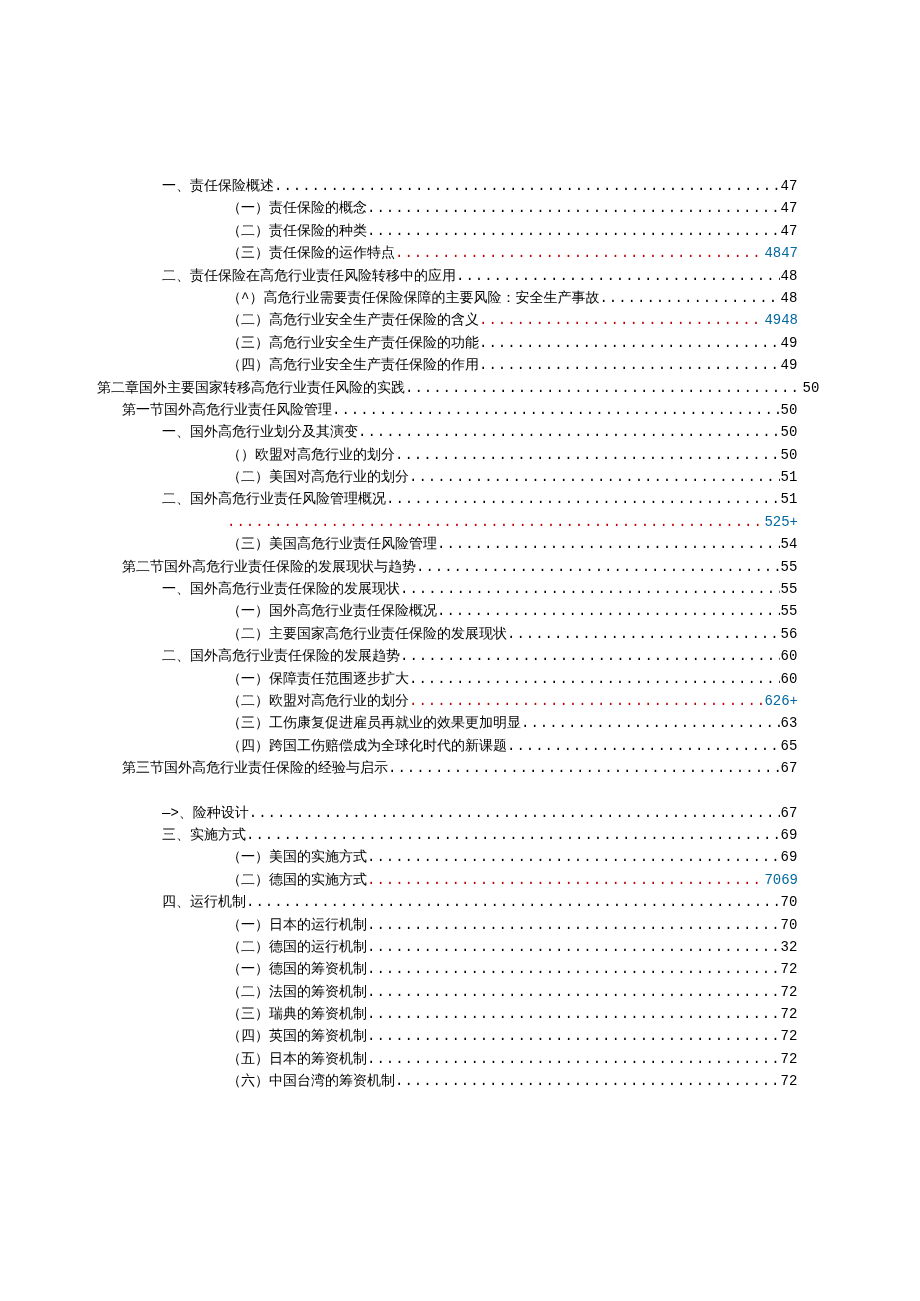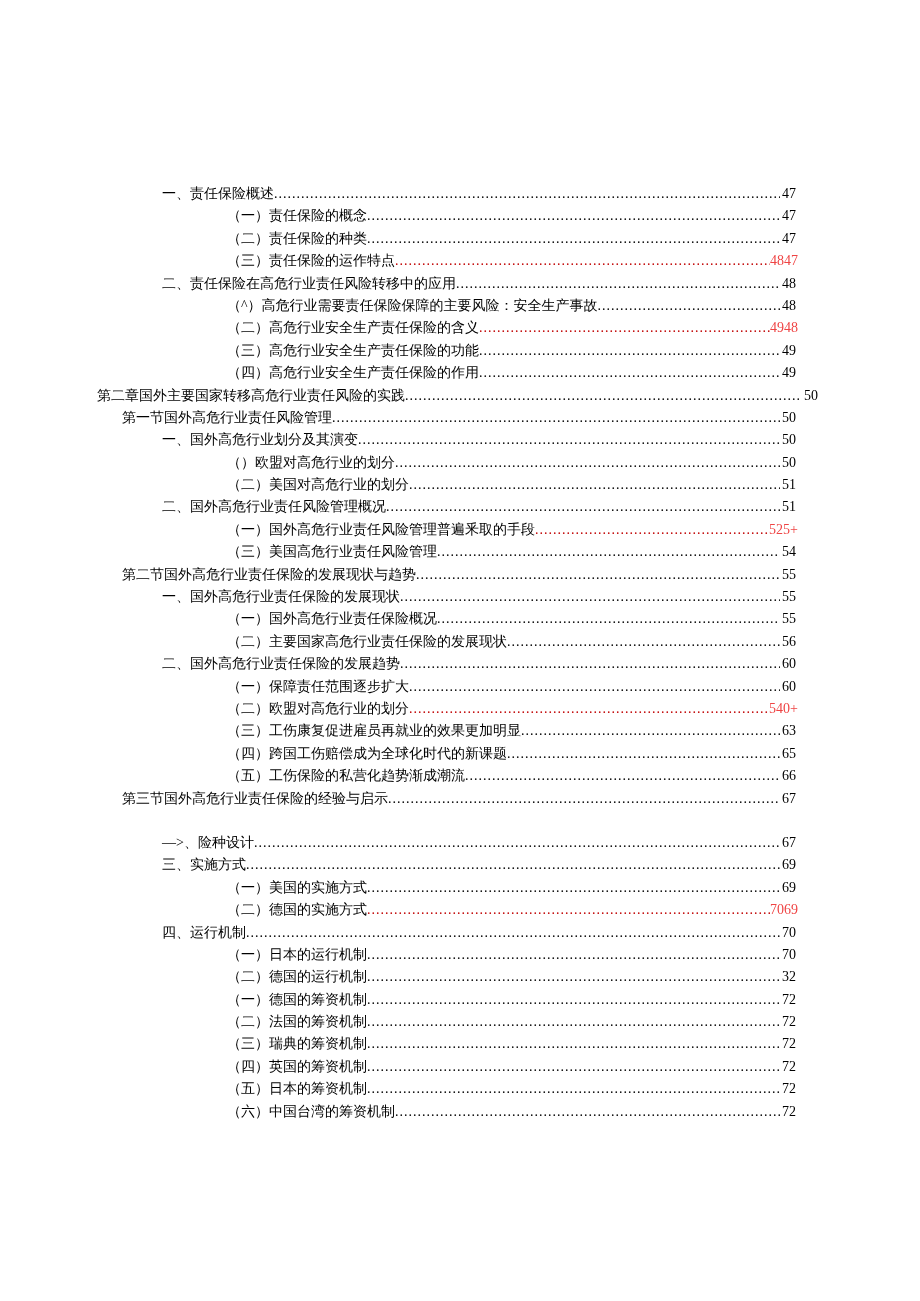--- a/index.html
+++ b/index.html
@@ -1,29 +1,29 @@
 <!DOCTYPE html>
 <html><head>
 <meta charset="utf-8">
 <style>
   * { margin:0; padding:0; box-sizing:border-box; }
   html,body { width:920px; min-height:1301px; background:#fff; font-family:"SimSun","宋体","Songti SC",serif; font-size:14px; color:#000; line-height:1.6; }
   .page { position:relative; padding:175px 0 0 0; min-height:1301px; }
-  .toc { margin:8px 122px 0 122px; }
+  .toc { margin:0 122px 0 122px;font-family:Liberation Mono, monospace; }
   .toc-line { display:flex; align-items:baseline; white-space:nowrap; overflow:hidden; margin:0; }
   .toc-line .lbl { flex:0 0 auto; }
   .toc-line .dots { flex:1 1 auto; overflow:hidden; letter-spacing:1px; color:#000; }
   .toc-line .dots::before { content:"...................................................................................................................................."; }
   .toc-line .pg { flex:0 0 auto; text-align:center; min-width:18px; }
   .in1 { padding-left:40px; }
   .in2 { padding-left:40px; }
   .in3 { padding-left:105px; }
   .in0 { padding-left:0; }
   .in4 { padding-left:0; }
-  .red .pg,.red .dots { color:#ef4444; }
+  .red .pg,.red .dots { color:#0369a1; }
   .red .dots::before { color:#c00000; }
   .chapterline .pg { min-width:24px; }
 </style>
 </head>
 <body>
 
 <div class="page">
   <div class="toc" id="toc-container">
       <div class="toc-line in1">
         <span class="lbl">一、责任保险概述</span>
@@ -94,21 +94,20 @@
         <span class="lbl">（二）美国对高危行业的划分</span>
         <span class="dots"></span>
         <span class="pg">51</span>
       </div>
       <div class="toc-line in2">
         <span class="lbl">二、国外高危行业责任风险管理概况</span>
         <span class="dots"></span>
         <span class="pg">51</span>
       </div>
       <div class="toc-line in3 red">
-        <span class="lbl">（一）国外高危行业责任风险管理普遍釆取的手段</span>
         <span class="dots"></span>
         <span class="pg">525+</span>
       </div>
       <div class="toc-line in3">
         <span class="lbl">（三）美国高危行业责任风险管理</span>
         <span class="dots"></span>
         <span class="pg">54</span>
       </div>
       <div class="toc-line in0">
         <span class="lbl">第二节国外高危行业责任保险的发展现状与趋势</span>
@@ -136,36 +135,31 @@
         <span class="pg">60</span>
       </div>
       <div class="toc-line in3">
         <span class="lbl">（一）保障责任范围逐步扩大</span>
         <span class="dots"></span>
         <span class="pg">60</span>
       </div>
       <div class="toc-line in3 red">
         <span class="lbl">（二）欧盟对高危行业的划分</span>
         <span class="dots"></span>
-        <span class="pg">540+</span>
+        <span class="pg">626+</span>
       </div>
       <div class="toc-line in3">
         <span class="lbl">（三）工伤康复促进雇员再就业的效果更加明显</span>
         <span class="dots"></span>
         <span class="pg">63</span>
       </div>
       <div class="toc-line in3">
         <span class="lbl">（四）跨国工伤赔偿成为全球化时代的新课题</span>
         <span class="dots"></span>
         <span class="pg">65</span>
-      </div>
-      <div class="toc-line in3">
-        <span class="lbl">（五）工伤保险的私营化趋势渐成潮流</span>
-        <span class="dots"></span>
-        <span class="pg">66</span>
       </div>
       <div class="toc-line in0">
         <span class="lbl">第三节国外高危行业责任保险的经验与启示</span>
         <span class="dots"></span>
         <span class="pg">67</span>
       </div>
       <div style="height: 22px;"></div>
       <div class="toc-line in2">
         <span class="lbl">—&gt;、险种设计</span>
         <span class="dots"></span>

